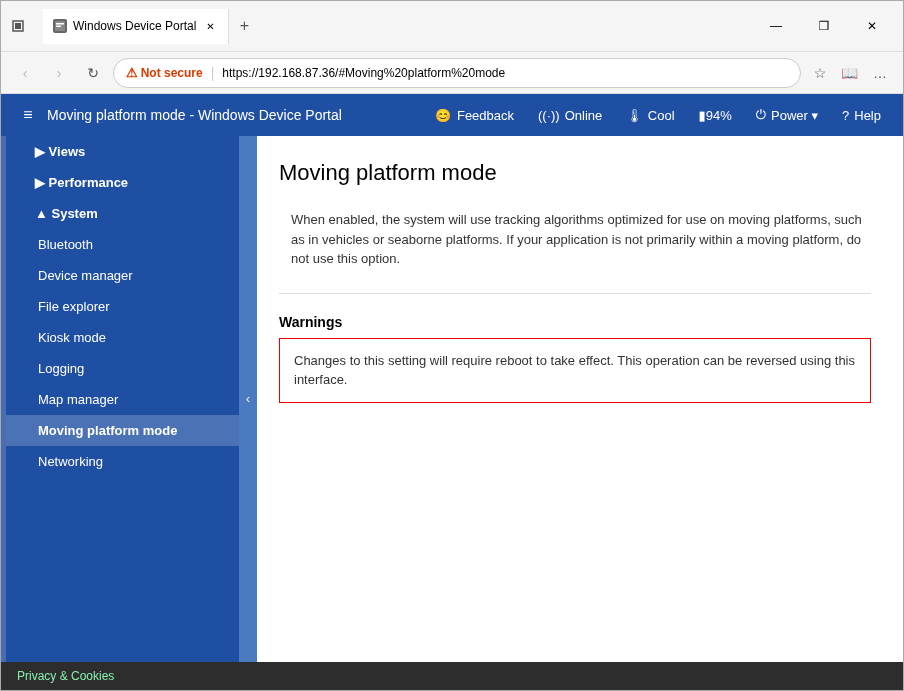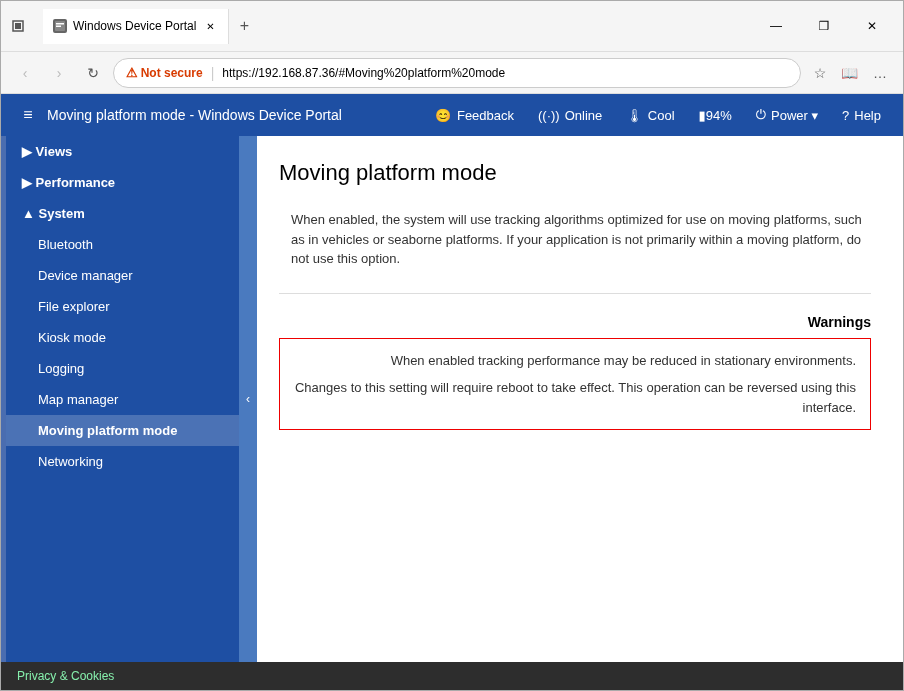--- a/index.html
+++ b/index.html
@@ -38,37 +38,37 @@
     .toolbar-hamburger { width: 30px; height: 30px; display: flex; align-items: center; justify-content: center; cursor: pointer; font-size: 16px; }
     .toolbar-title { font-size: 14px; font-weight: 400; margin-right: 12px; flex: 1; }
     .toolbar-item { display: flex; align-items: center; gap: 5px; padding: 4px 10px; cursor: pointer; font-size: 13px; border-radius: 3px; }
 
     
     .main-layout { display: flex; flex: 1; overflow: hidden; }
 
     
     .sidebar { width: 238px; background: #1e4fa3; color: #fff; overflow-y: auto; flex-shrink: 0; display: flex; flex-direction: column; }
     .sidebar-section { padding: 0; }
-    .sidebar-header { padding: 8px 16px; font-size: 13px; font-weight: 600; cursor: pointer; display: flex; align-items: flex-start; gap: 6px; }
+    .sidebar-header { padding: 8px 29px; font-size: 13px; font-weight: 600; cursor: pointer; display: flex; align-items: flex-start; gap: 6px; }
     .sidebar-sub-item { padding: 8px 16px 8px 32px; font-size: 13px; cursor: pointer; }
     .sidebar-sub-item.active { background: rgba(255,255,255,0.2); font-weight: 600; }
 
     
     .sidebar::-webkit-scrollbar { width: 6px; }
     .sidebar::-webkit-scrollbar-track { background: #1e4fa3; }
     .sidebar::-webkit-scrollbar-thumb { background: #4a6db0; }
 
     
     .content-area { flex: 1; background: #fff; overflow-y: auto; padding: 24px 32px; }
     .page-title { font-size: 22px; font-weight: 300; color: #000; margin-bottom: 24px; }
     .tracking-checkbox-row { display: flex; align-items: flex-start; gap: 10px; margin-bottom: 12px; }
     .tracking-checkbox { width: 16px; height: 16px; border: 1.5px solid #555; background: #fff; flex-shrink: 0; margin-top: 2px; cursor: pointer; }
     .tracking-label { font-size: 14px; font-weight: 700; color: #000; }
     .tracking-desc { font-size: 13px; color: #333; line-height: 1.5; margin-left: 12px; margin-bottom: 24px; }
-    .warnings-section { margin-top: 20px; text-align: right; }
+    .warnings-section { margin-top: 20px; }
     .warnings-title { font-size: 14px; font-weight: 700; margin-bottom: 8px; }
     .warnings-box { border: 1.5px solid #e00; padding: 12px 14px; }
     .warnings-box p { font-size: 13px; color: #333; line-height: 1.5; margin-bottom: 8px; }
     .warnings-box p:last-child { margin-bottom: 0; }
     .content-divider { border: none; border-top: 1px solid #ddd; margin: 20px 0; }
 
     
     .privacy-bar { height: 28px; background: #2d2d2d; display: flex; align-items: center; padding: 0 16px; }
     .privacy-text { font-size: 12px; color: #86efac; cursor: pointer; }
 
@@ -224,21 +224,20 @@
         <h1 class="page-title">Moving platform mode</h1>
 
 
         <p class="tracking-desc">When enabled, the system will use tracking algorithms optimized for use on moving platforms, such as in vehicles or seaborne platforms. If your application is not primarily within a moving platform, do not use this option.</p>
 
         <hr class="content-divider">
 
         <div class="warnings-section">
           <div class="warnings-title">Warnings</div>
           <div class="warnings-box">
-            <p>When enabled tracking performance may be reduced in stationary environments.</p>
             <p>Changes to this setting will require reboot to take effect. This operation can be reversed using this interface.</p>
           </div>
         </div>
       </div>
     </div>
 
   </div>
 
   <div class="privacy-bar">
     <span class="privacy-text">Privacy &amp; Cookies</span>

